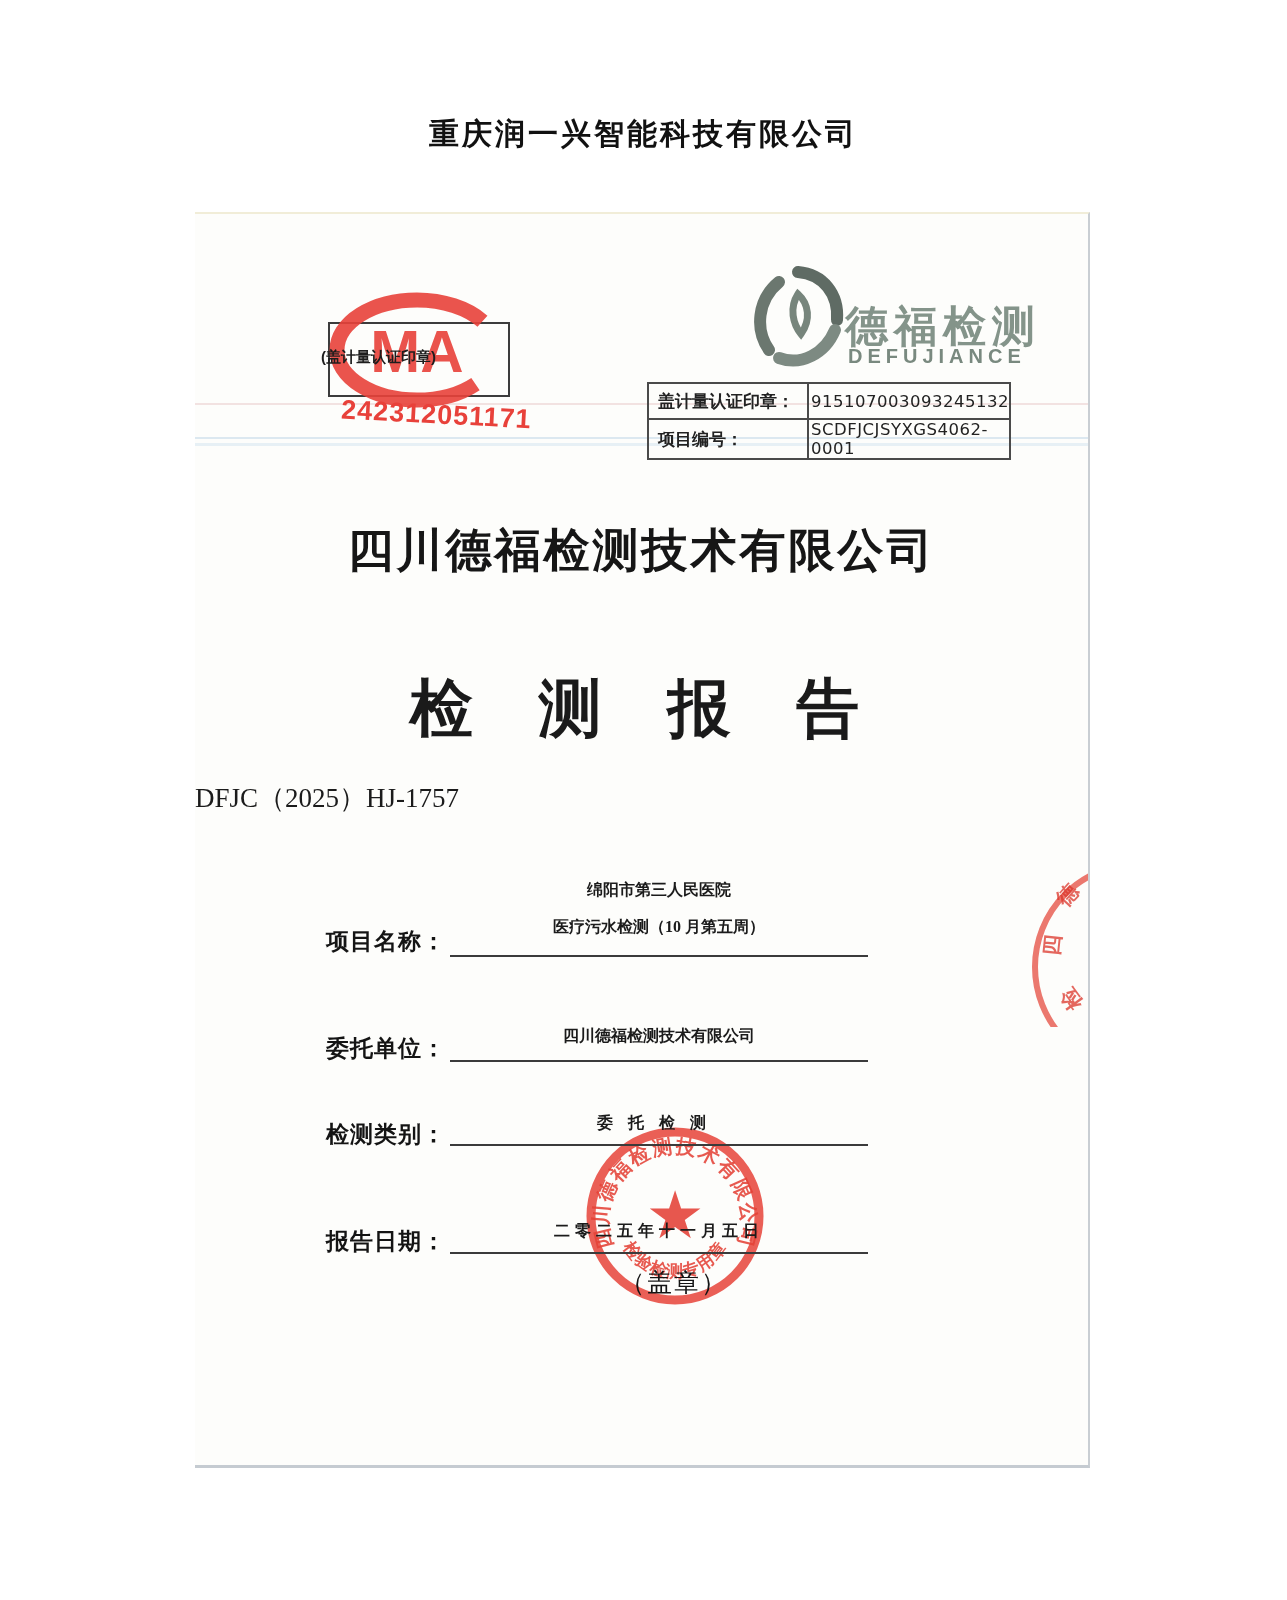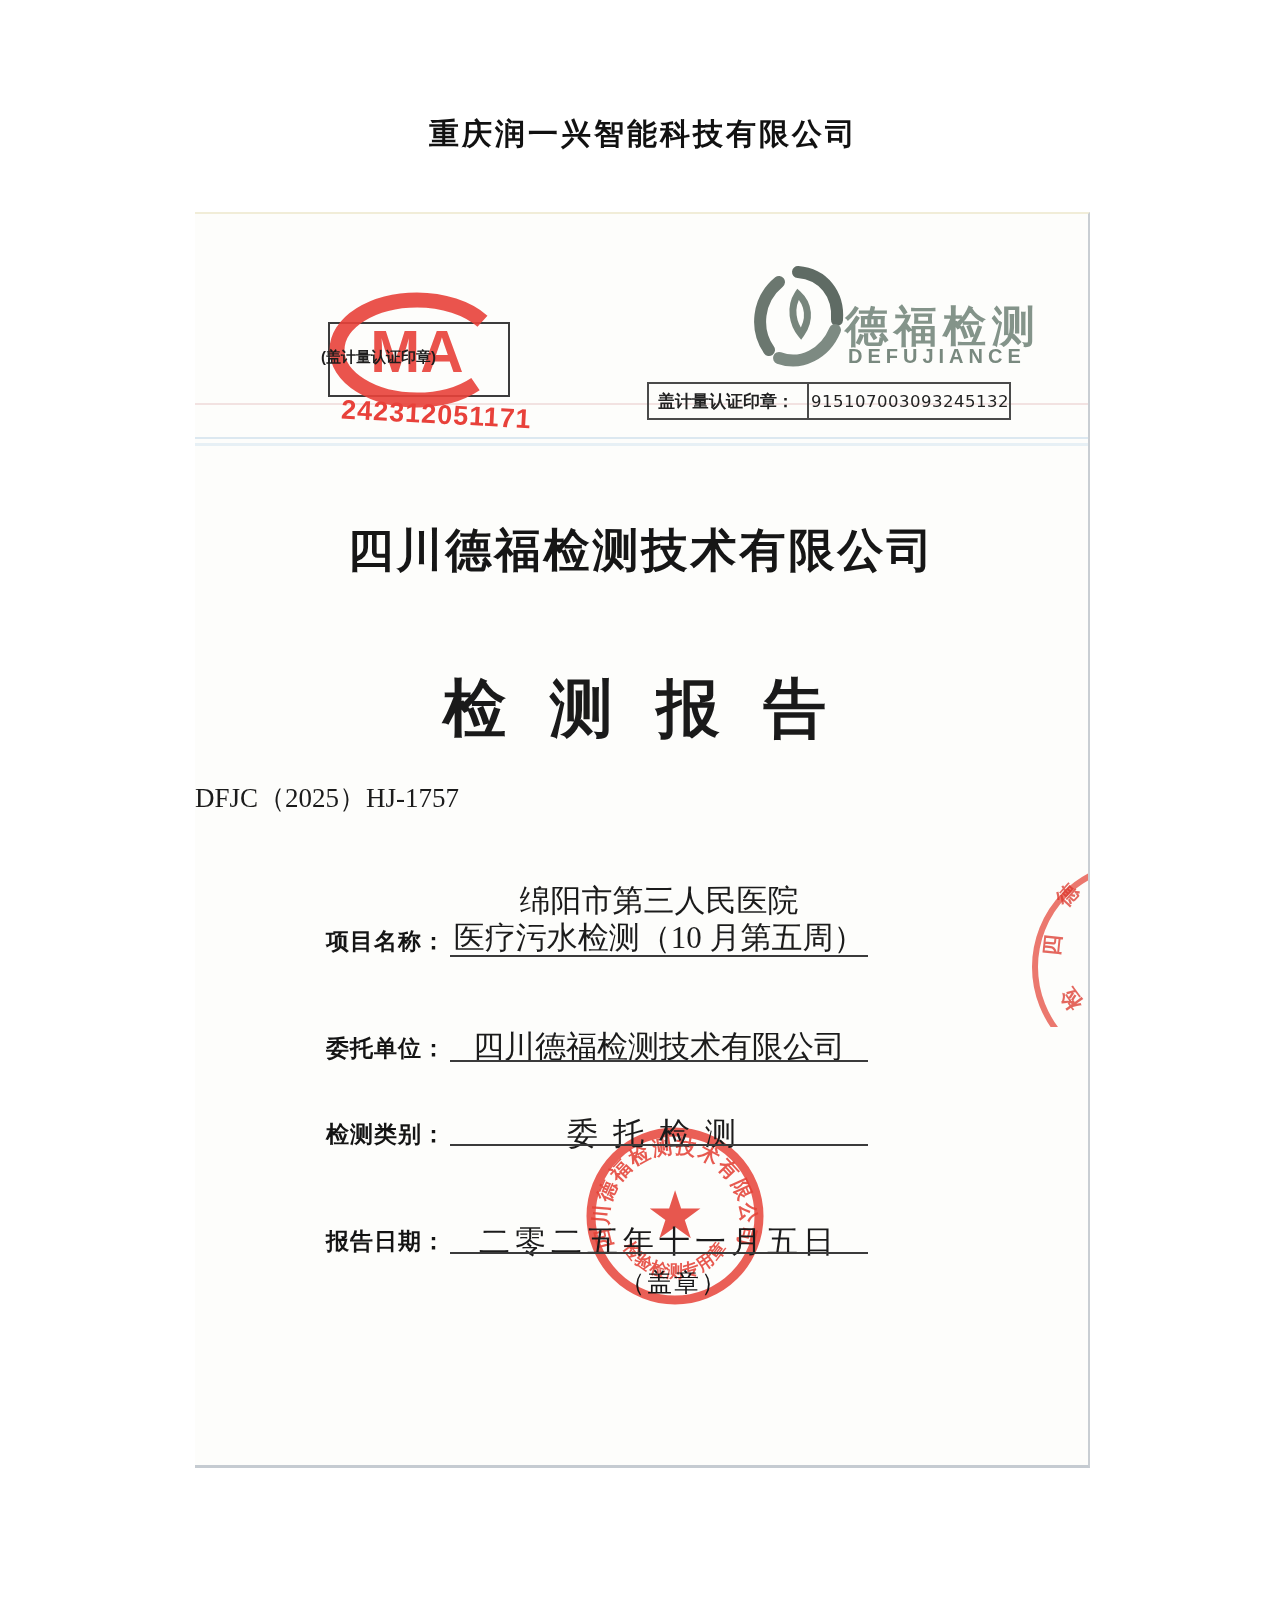--- a/index.html
+++ b/index.html
@@ -45,31 +45,31 @@
     background: transparent; }
   .info-table td.lbl { width: 172px; font-weight: 700; padding-left: 9px; }
   .info-table td.val { padding-left: 2px; font-family: "DejaVu Sans", sans-serif;
     font-size: 16.5px; letter-spacing: 0.5px; }
 
   .company-name { position: absolute; left: 0; top: 306px; width: 100%; text-align: center;
     font-family: "Liberation Serif", serif; font-weight: 700; font-size: 46px;
     letter-spacing: 3px; color: #161616; }
 
   .report-title { position: absolute; left: 0; top: 452px; width: 100%; text-align: center;
-    font-family: Liberation Serif, serif; font-weight: 700; font-size: 63px;
+    font-family: Liberation Mono, monospace; font-weight: 700; font-size: 63px;
     letter-spacing: 14px; color: #1a1a1a; }
 
   .report-no { position: absolute; left: 0; top: 566px; width: 100%; text-align: left;
     font-family: Liberation Serif, serif; font-size: 27px; color: #1b1b1b; }
 
   
   .f-label { position: absolute; left: 131px; font-size: 23px; font-weight: 700;
     color: #141414; letter-spacing: 1px; z-index: 2; }
   .f-value { position: absolute; left: 255px; width: 418px; text-align: center;
-    font-family: "Liberation Serif", serif; font-size: 31px; font-weight: 400;
+    font-family: "Liberation Serif", serif; font-size: 16px; font-weight: 700;
     color: #1b1b1b; z-index: 2; }
   .f-line { position: absolute; left: 255px; width: 418px; height: 2px; background: #3b3b3b;
     z-index: 2; }
 
   .lbl-project { top: 712px; }
   .val-project-1 { top: 666px; }
   .val-project-2 { top: 703px; }
   .line-project { top: 741px; }
 
   .lbl-client { top: 819px; }
@@ -131,20 +131,24 @@
   </svg>
   <div class="logo-cn">德福检测</div>
   <div class="logo-en">DEFUJIANCE</div>
 
   <table class="info-table">
     <tbody>
         <tr>
       <td class="lbl">盖计量认证印章：</td>
       <td class="val">915107003093245132</td>
     </tr>
+    <tr>
+      <td class="lbl">项目编号：</td>
+      <td class="val">SCDFJCJSYXGS4062-0001</td>
+    </tr>
   </tbody>
     </table>
 
   <div class="company-name">四川德福检测技术有限公司</div>
 
   <div class="report-title">检 测 报 告</div>
 
   <div class="report-no">DFJC（2025）HJ-1757</div>
 
   <div class="partial-seal">

